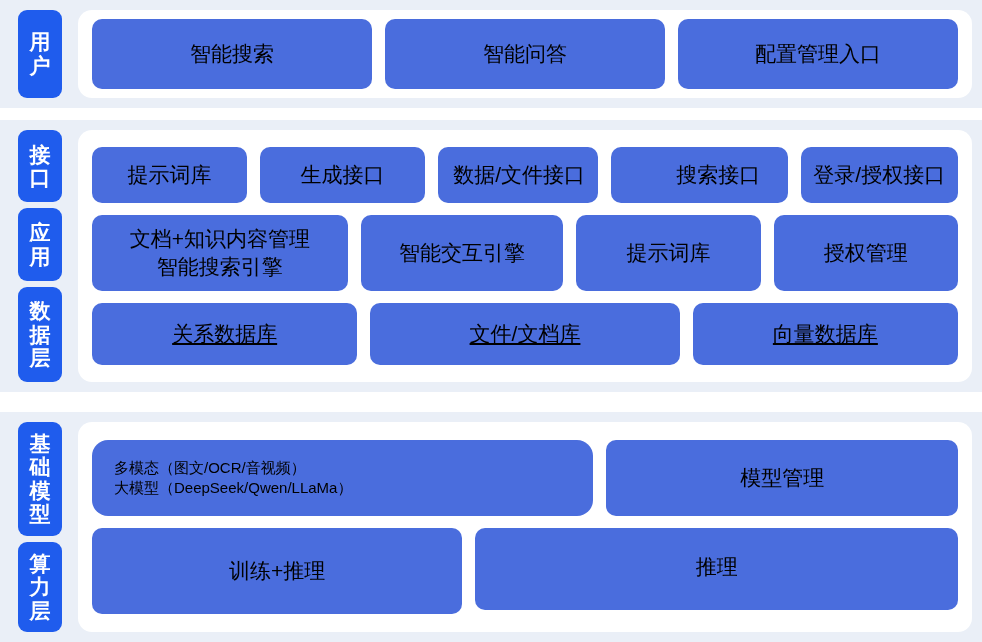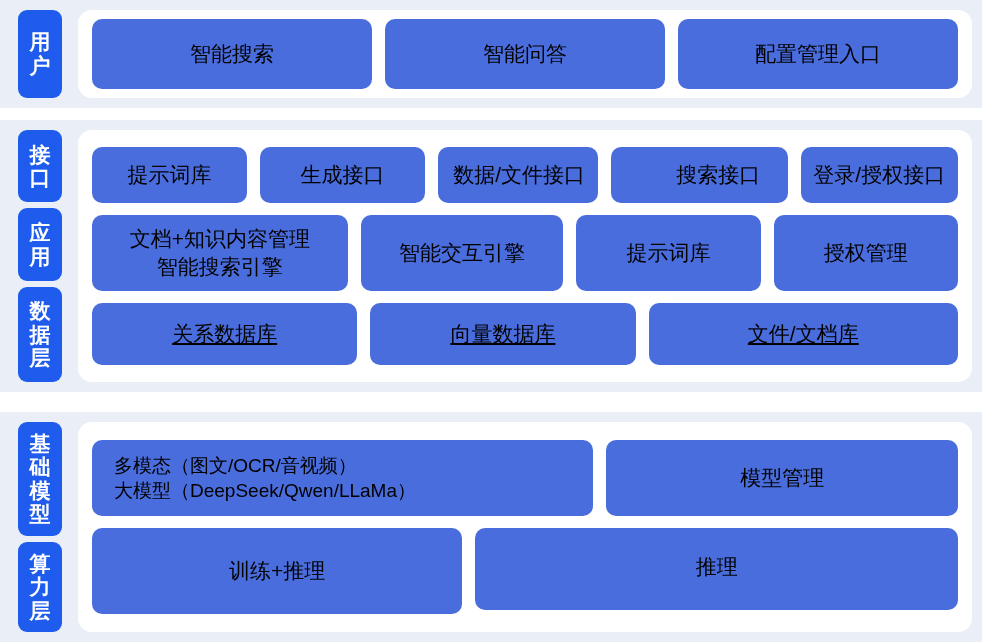--- a/index.html
+++ b/index.html
@@ -105,21 +105,21 @@
   .box.mid    { height: 62px; text-decoration: underline; }
   .box.short  { height: 56px; }
   .box.xtall  { height: 76px; }
 
   .box.left-align {
     justify-content: flex-start;
     text-align: left;
     padding-left: 22px;
   }
 
-  .box.sm { font-size: 19px; }
+  .box.sm { font-size: 15px; border-radius: 16px; }
 </style>
 </head>
 <body>
 
 <div class="diagram">
 
   <div class="section-group" style="top:0px; height:108px;">
     <div class="tab-column">
       <div class="layer-tab" style="flex:1 1 auto;">
         <span class="ch">用</span>
@@ -164,22 +164,22 @@
       <div class="row">
         <div class="box xtall" style="flex:1.42 1 0;">文档+知识内容管理
 智能搜索引擎</div>
         <div class="box xtall" style="flex:1.10 1 0;">智能交互引擎</div>
         <div class="box xtall" style="flex:0.99 1 0;">提示词库</div>
         <div class="box xtall" style="flex:0.99 1 0;">授权管理</div>
       </div>
 
       <div class="row">
         <div class="box mid" style="flex:1.00 1 0;">关系数据库</div>
+        <div class="box mid" style="flex:1.18 1 0;">文件/文档库</div>
         <div class="box mid" style="flex:1.00 1 0;">向量数据库</div>
-        <div class="box mid" style="flex:1.18 1 0;">文件/文档库</div>
       </div>
 
     </div>
   </div>
 
   <div class="section-group" style="top:412px; height:230px;">
     <div class="tab-column">
       <div class="layer-tab" style="flex:1.30 1 0;">
         <span class="ch">基</span>
         <span class="ch">础</span>

